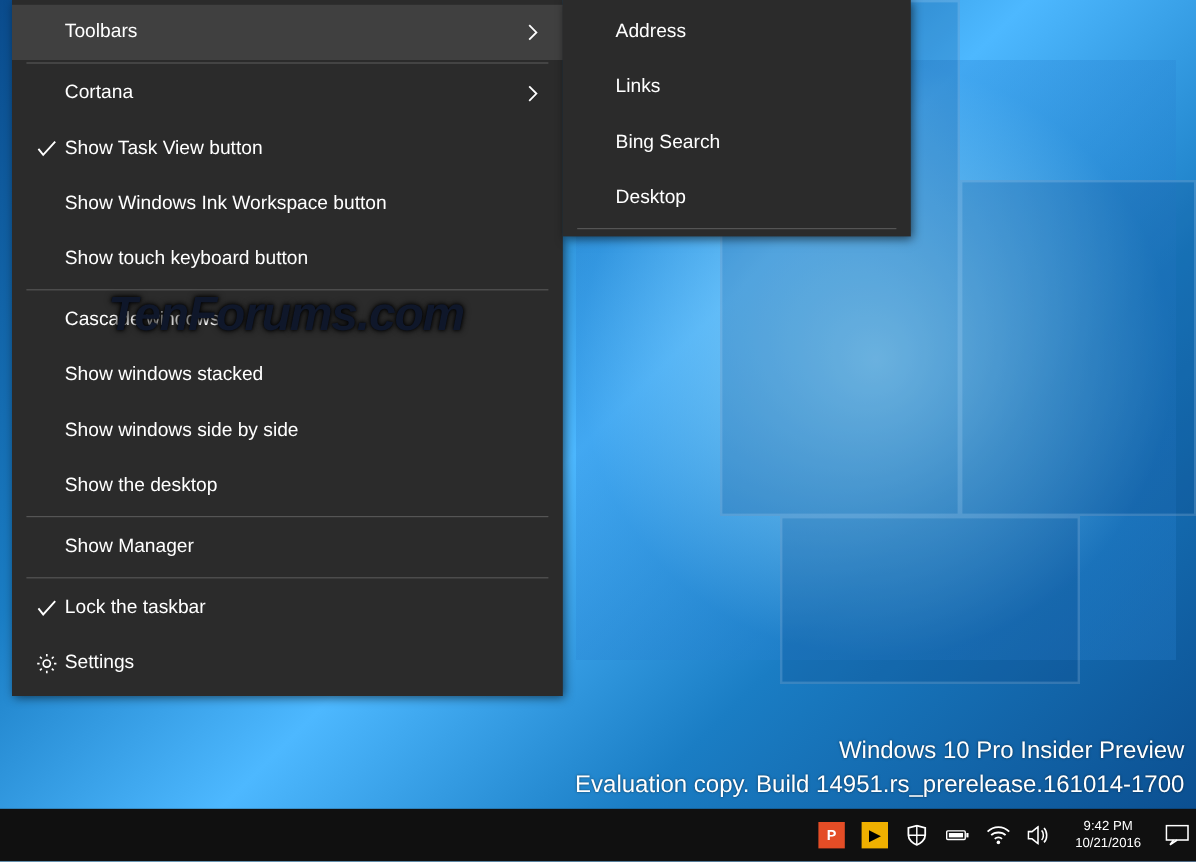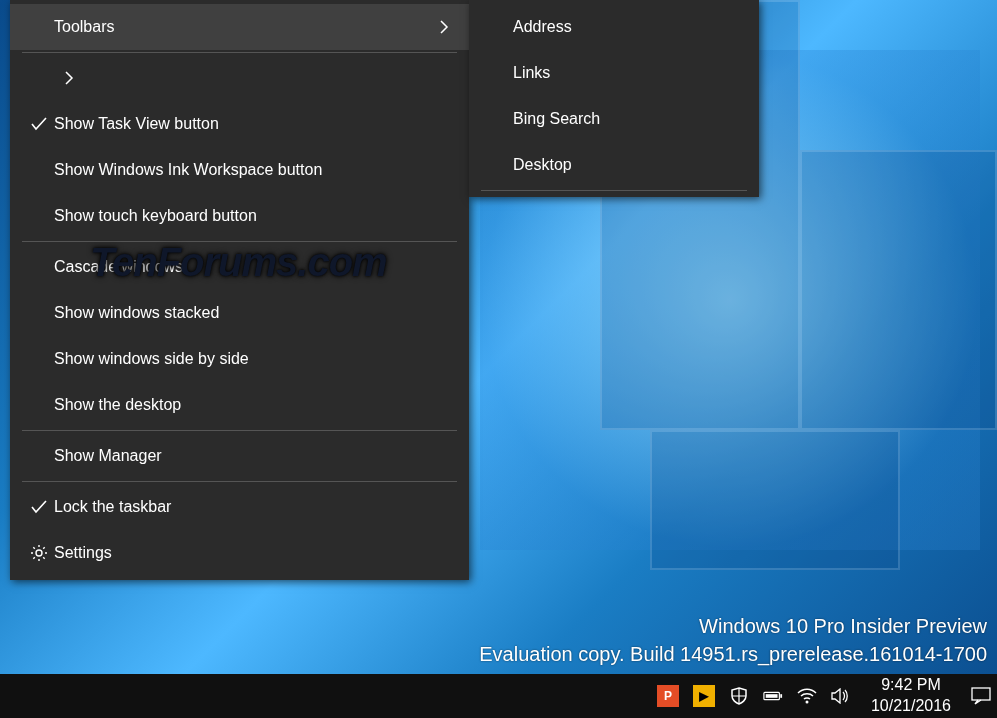--- a/index.html
+++ b/index.html
@@ -72,21 +72,21 @@
     width: 22px;
     height: 22px;
     display: flex;
     align-items: center;
     justify-content: center;
     font-size: 12px;
     font-weight: bold;
   }
   .clock {
     text-align: center;
-    font-size: 16px;
+    font-size: 11px;
     line-height: 1.3;
     padding: 0 6px;
   }
 
   
   .context-menu {
     position: absolute;
     top: 0;
     left: 10px;
     width: 459px;
@@ -233,20 +233,21 @@
       <svg width="10" height="14" viewBox="0 0 10 14">
           <path d="M2 1 L8 7 L2 13" fill="none" stroke="#fff" stroke-width="1.5"></path>
         </svg>
     </div>
   </div>
 
   <div class="separator"></div>
 
   <div class="menu-item">
     <div class="check-col"></div>
+    <div class="label-col">Cortana</div>
     <div class="arrow-col">
       <svg width="10" height="14" viewBox="0 0 10 14">
           <path d="M2 1 L8 7 L2 13" fill="none" stroke="#fff" stroke-width="1.5"></path>
         </svg>
     </div>
   </div>
 
   <div class="menu-item">
     <div class="check-col">
       <svg width="16" height="14" viewBox="0 0 16 14">

